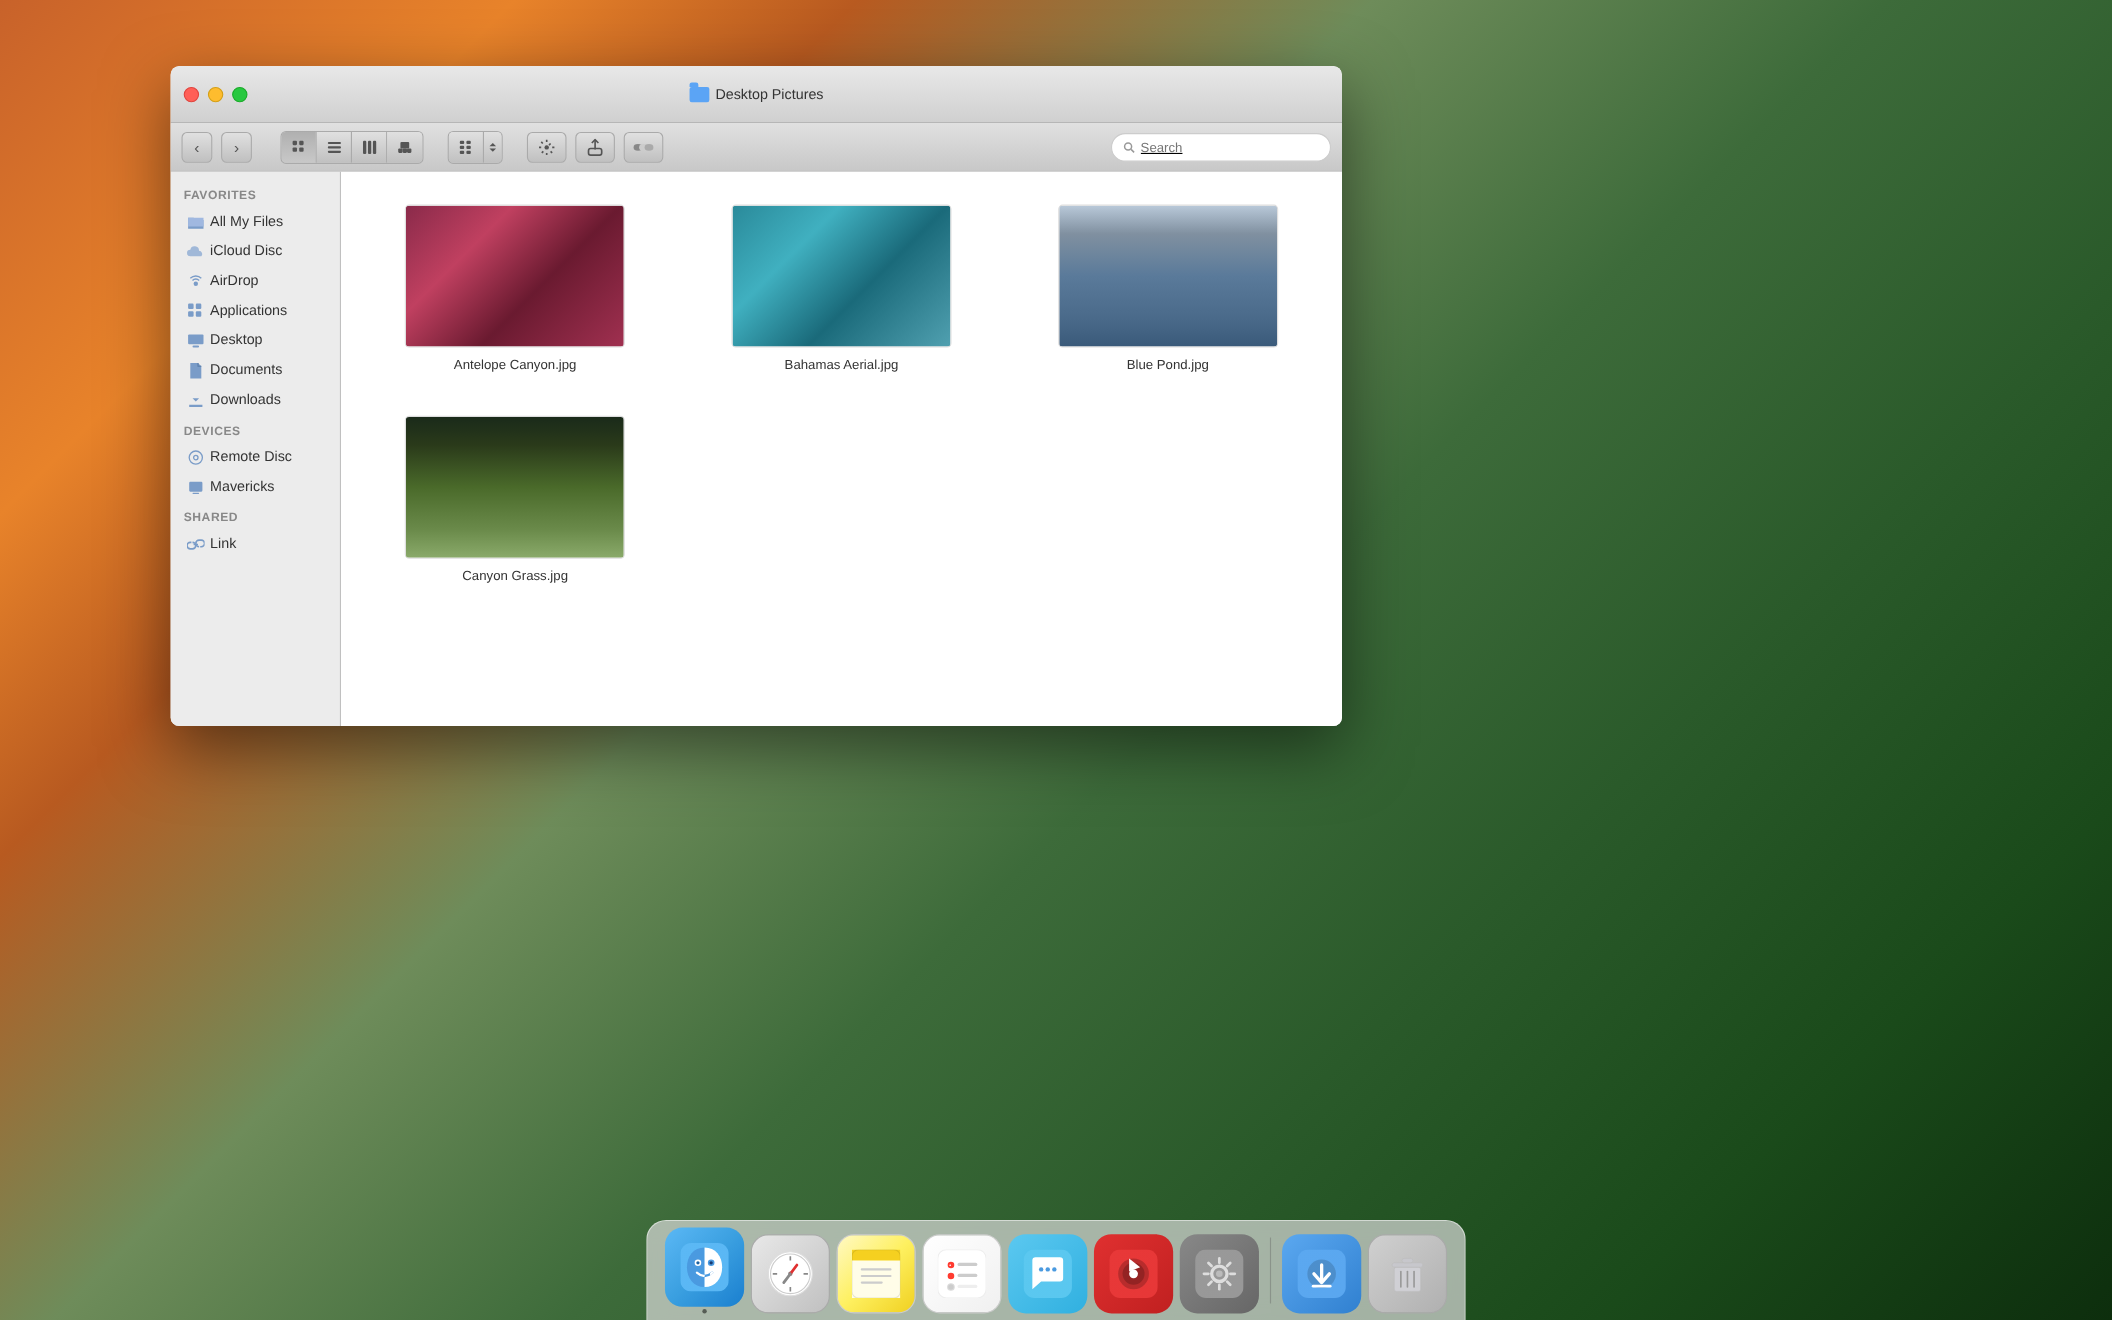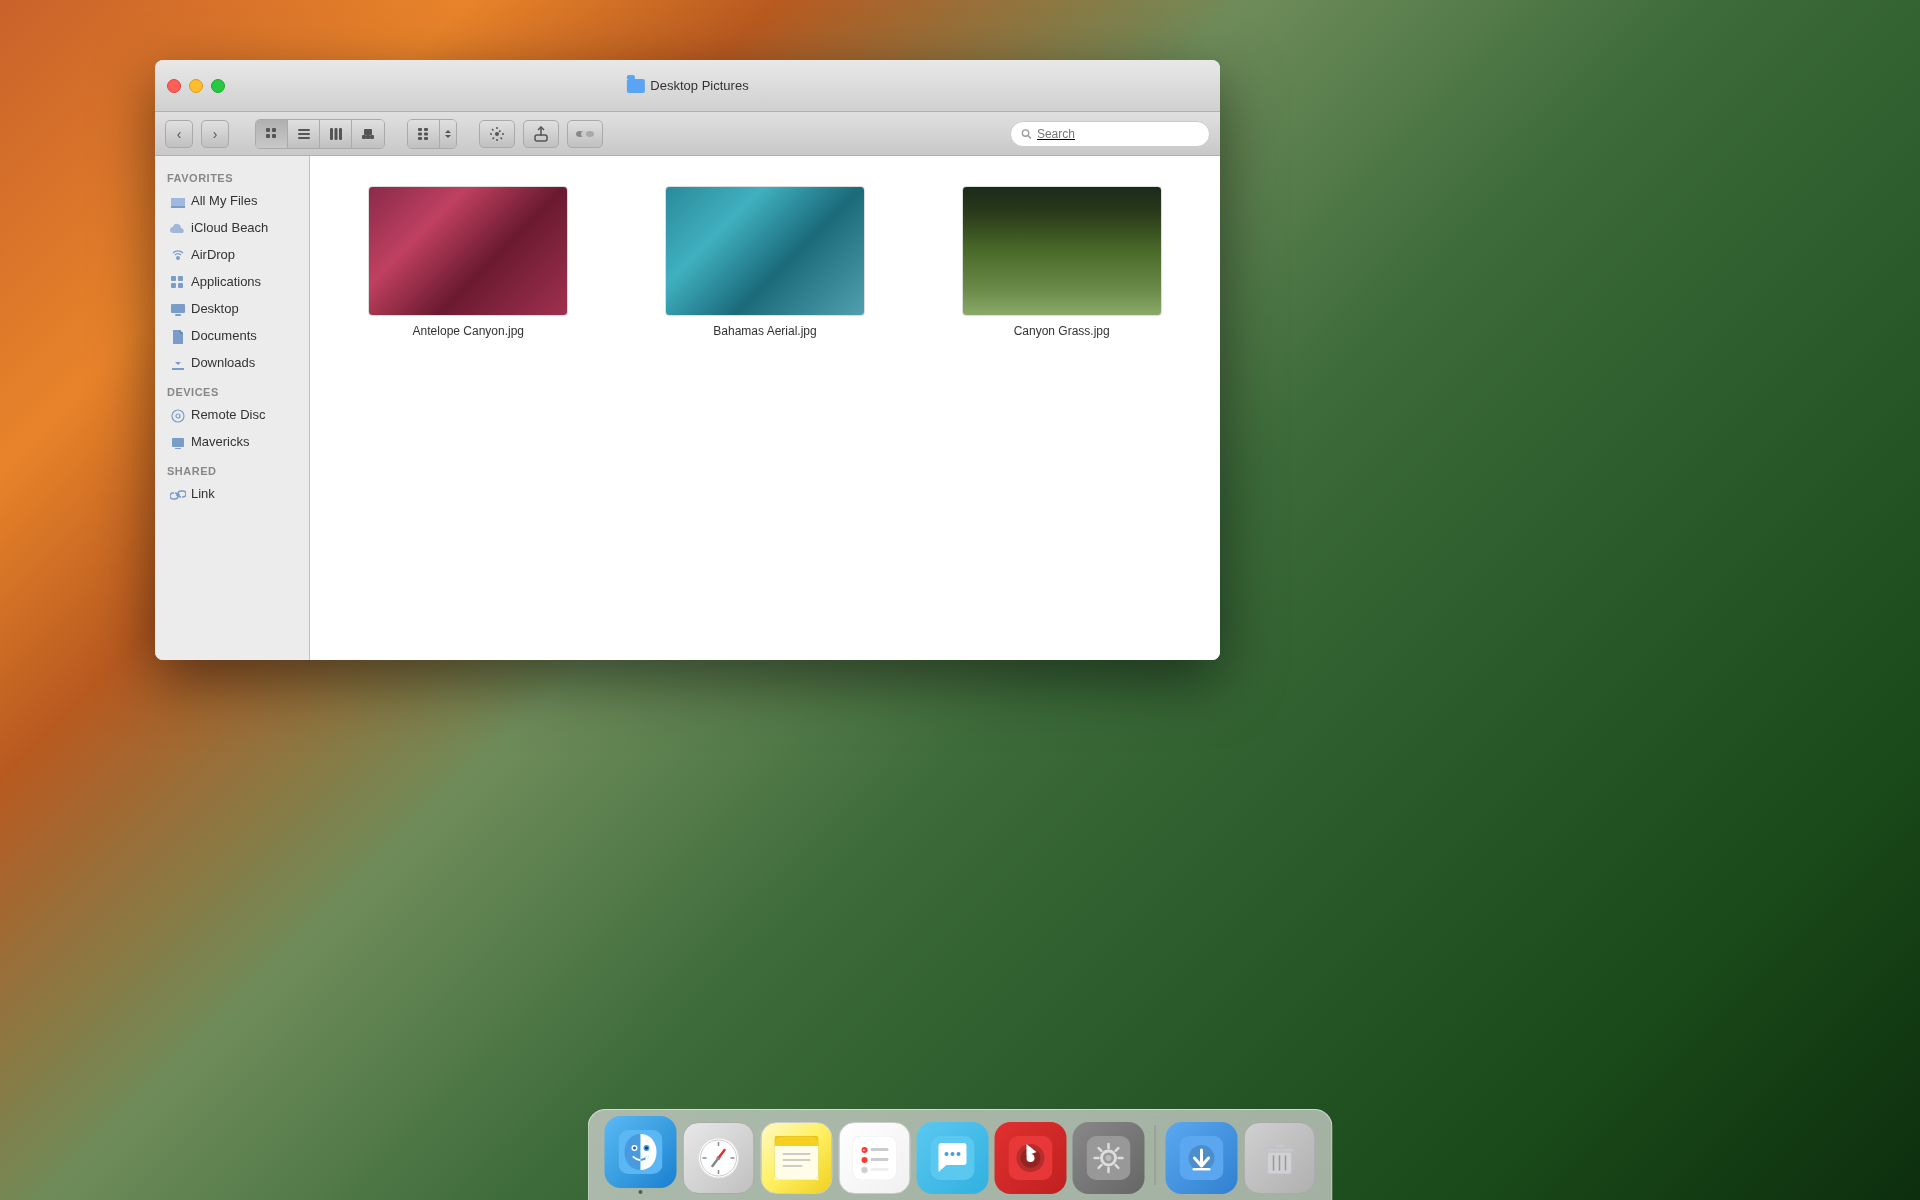--- a/index.html
+++ b/index.html
@@ -487,21 +487,21 @@
         </div>
         <span class="sidebar-label">All My Files</span>
       </div>
 
       <div class="sidebar-item">
         <div class="sidebar-icon">
           <svg width="18" height="12" viewBox="0 0 18 12" fill="#a0b8d8">
             <path d="M14 10H4a3 3 0 010-6 4 4 0 017.9 1A3 3 0 0114 10z"></path>
           </svg>
         </div>
-        <span class="sidebar-label">iCloud Beach</span>
+        <span class="sidebar-label">iCloud Disc</span>
       </div>
 
       <div class="sidebar-item">
         <div class="sidebar-icon">
           <svg width="16" height="16" viewBox="0 0 16 16" fill="none" stroke="#7a9cc8" stroke-width="1.2">
             <circle cx="8" cy="10" r="2" fill="#7a9cc8" stroke="none"></circle>
             <path d="M5 7a4 4 0 016 0"></path>
             <path d="M3 5a7 7 0 0110 0"></path>
           </svg>
         </div>
@@ -594,20 +594,24 @@
         <div class="file-thumbnail thumb-antelope"></div>
         <span class="file-name">Antelope Canyon.jpg</span>
       </div>
 
       <div class="file-item">
         <div class="file-thumbnail thumb-bahamas"></div>
         <span class="file-name">Bahamas Aerial.jpg</span>
       </div>
 
 
+      <div class="file-item">
+        <div class="file-thumbnail thumb-bluepond"></div>
+        <span class="file-name">Blue Pond.jpg</span>
+      </div>
 
       <div class="file-item">
         <div class="file-thumbnail thumb-bristle"></div>
         <span class="file-name">Canyon Grass.jpg</span>
       </div>
 
     </div>
   </div>
 </div>
 

